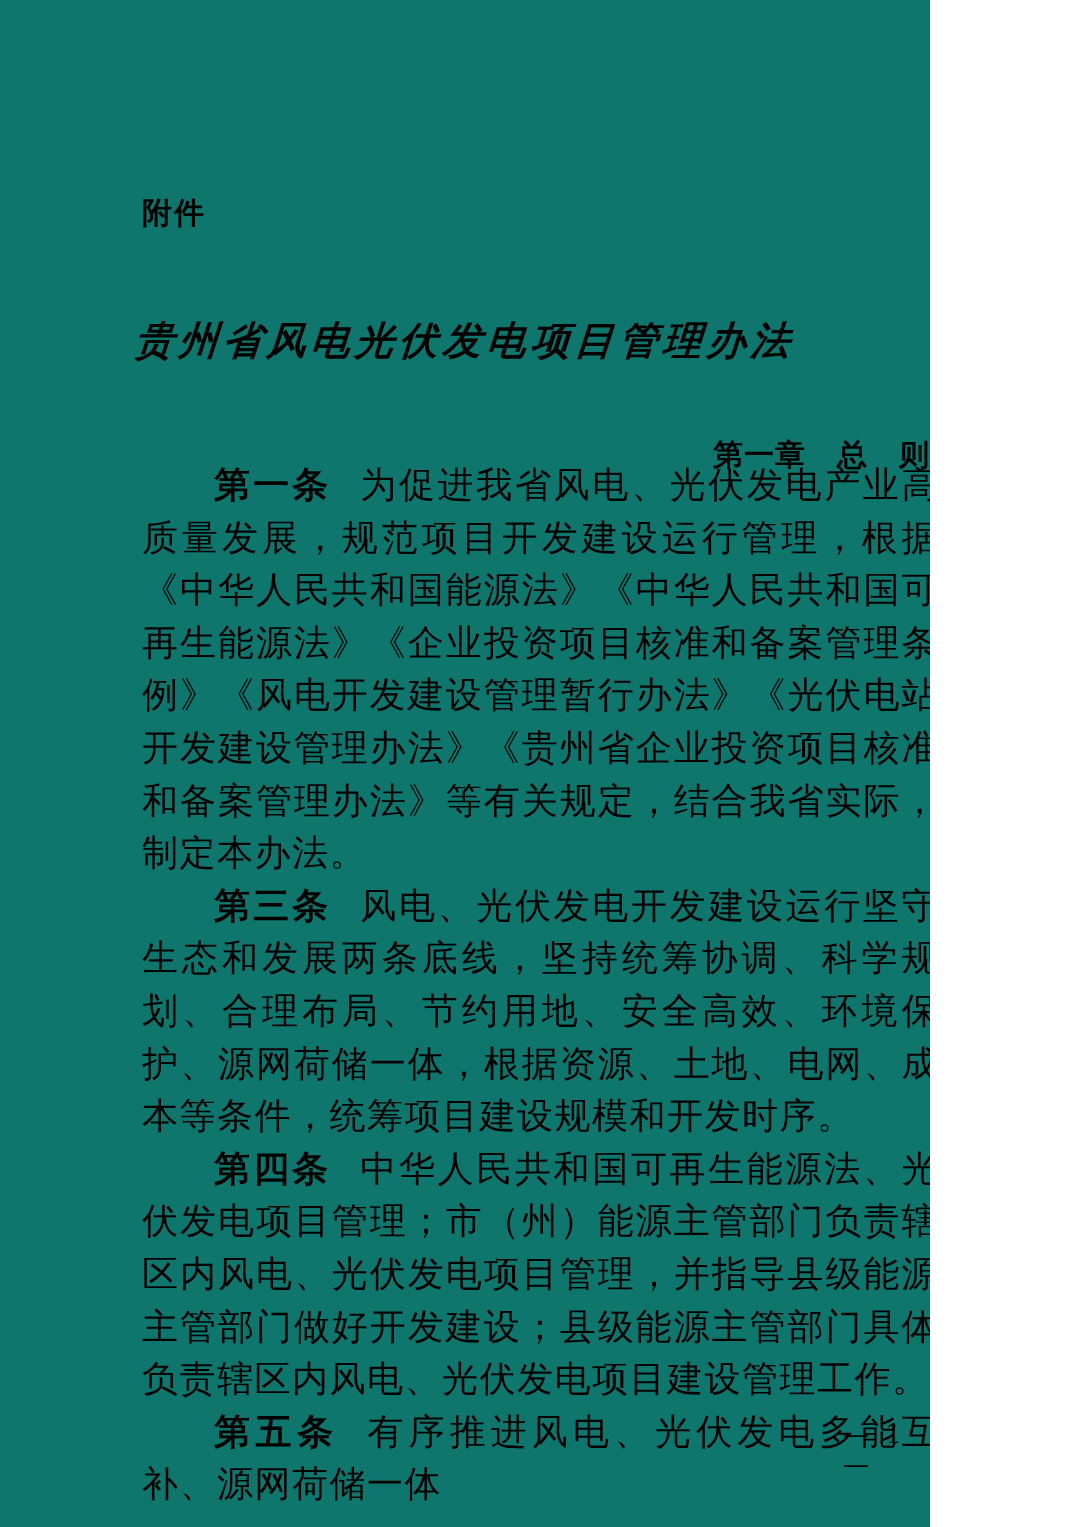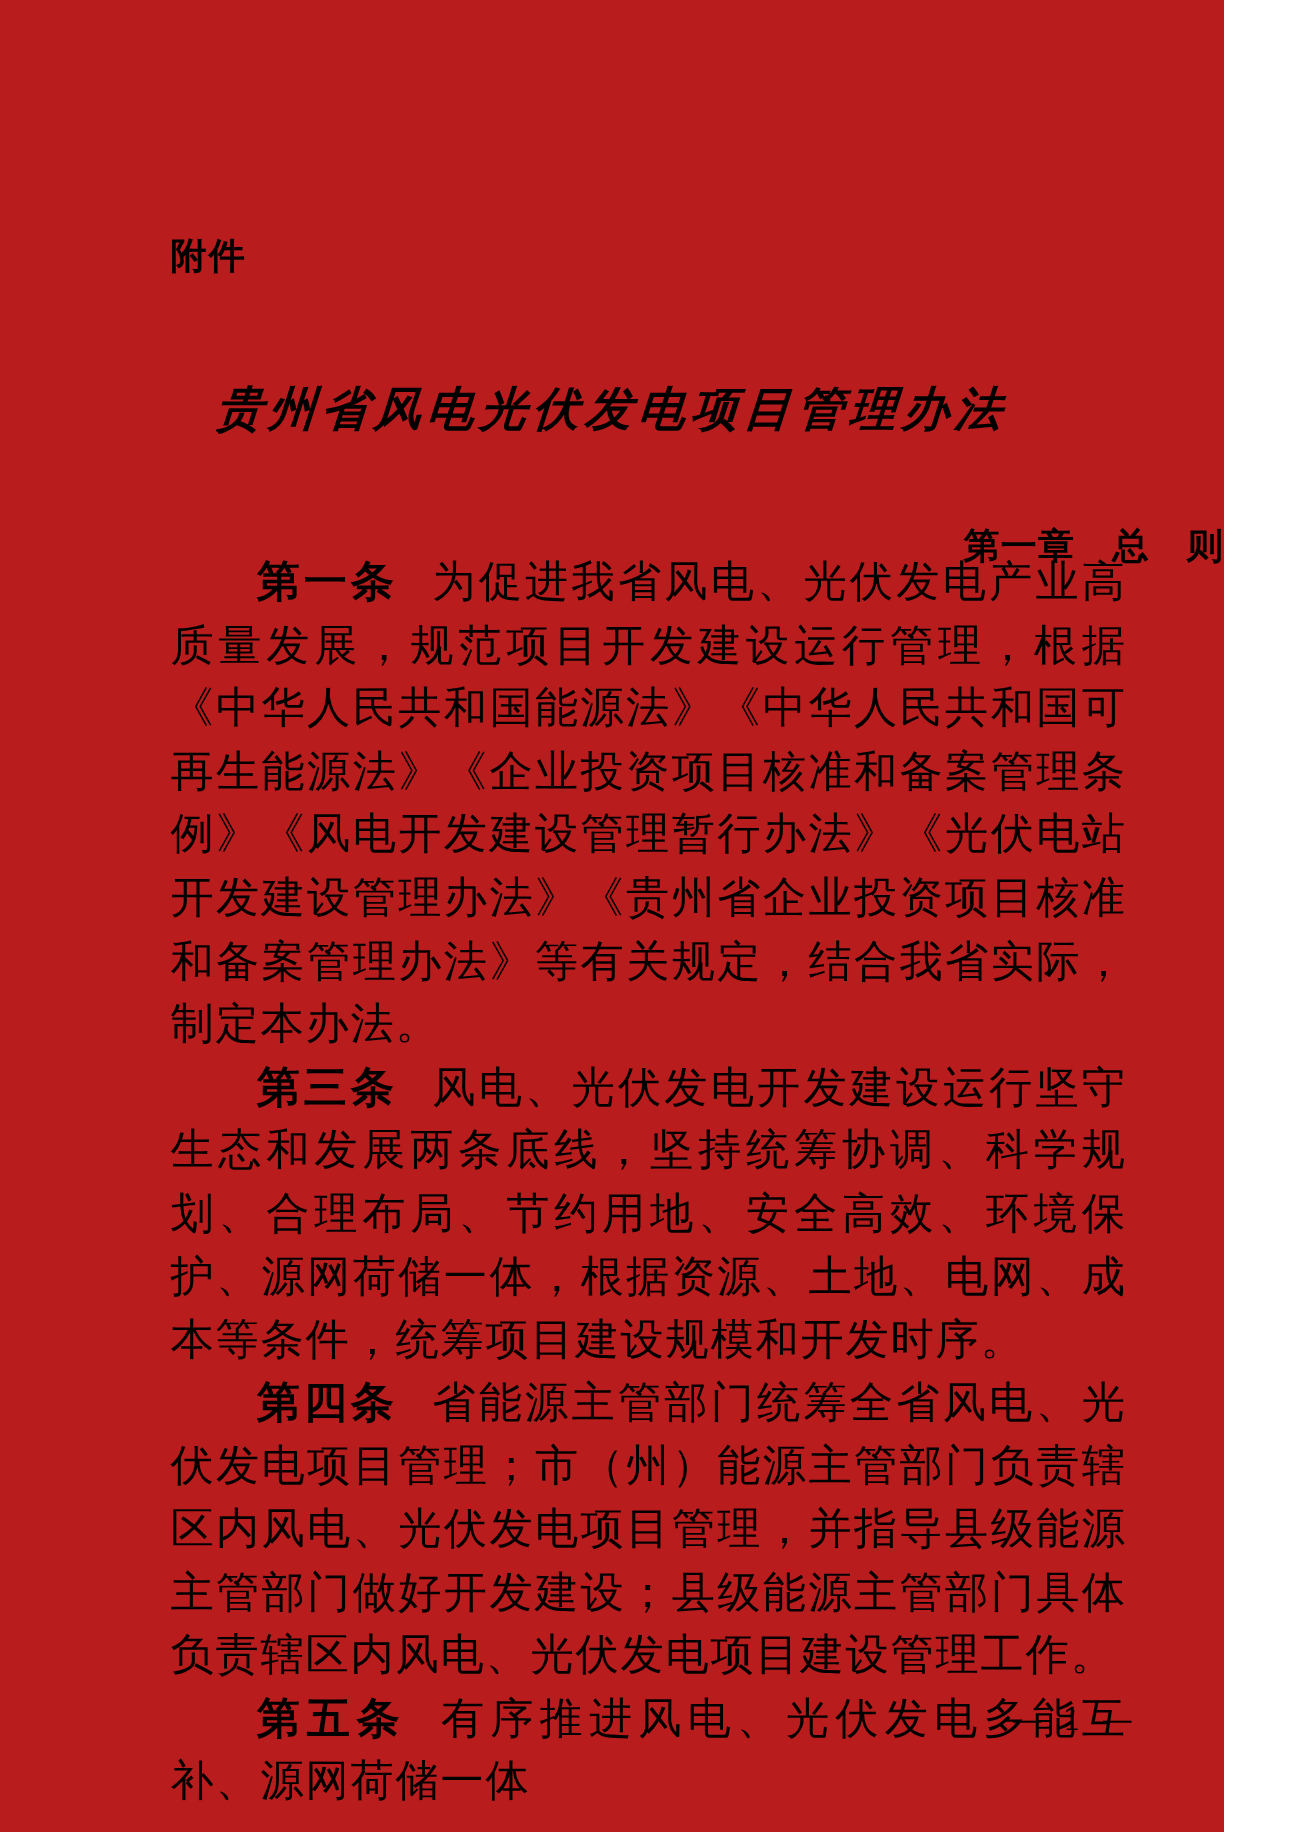--- a/index.html
+++ b/index.html
@@ -2,23 +2,23 @@
 <html><head>
 <meta charset="utf-8">
 <style>
   html, body {
     margin: 0;
     padding: 0;
     background: #ffffff;
   }
   .page {
     position: relative;
-    width: 1020px;
+    width: 930px;
     height: 1527px;
-    background: #b91c1c;
+    background: #0f766e;
     color: #000000;
     font-family: "Liberation Serif", serif;
     overflow: hidden;
   }
   .attachment-label {
     position: absolute;
     left: 142px;
     top: 193px;
     font-size: 30px;
     font-family: "Liberation Sans", sans-serif;
@@ -86,19 +86,19 @@
 
   <div class="attachment-label">附件</div>
 
   <h1 class="doc-title">贵州省风电光伏发电项目管理办法</h1>
 
   <h2 class="chapter-heading">第一章　总　则</h2>
 
   <div class="body-text">
     <p><span class="article-label">第一条</span><span>为促进我省风电、光伏发电产业高质量发展，规范项目开发建设运行管理，根据《中华人民共和国能源法》《中华人民共和国可再生能源法》《企业投资项目核准和备案管理条例》《风电开发建设管理暂行办法》《光伏电站开发建设管理办法》《贵州省企业投资项目核准和备案管理办法》等有关规定，结合我省实际，制定本办法。</span></p>
     <p><span class="article-label">第三条</span><span>风电、光伏发电开发建设运行坚守生态和发展两条底线，坚持统筹协调、科学规划、合理布局、节约用地、安全高效、环境保护、源网荷储一体，根据资源、土地、电网、成本等条件，统筹项目建设规模和开发时序。</span></p>
-    <p><span class="article-label">第四条</span><span>省能源主管部门统筹全省风电、光伏发电项目管理；市（州）能源主管部门负责辖区内风电、光伏发电项目管理，并指导县级能源主管部门做好开发建设；县级能源主管部门具体负责辖区内风电、光伏发电项目建设管理工作。</span></p>
+    <p><span class="article-label">第四条</span><span>中华人民共和国可再生能源法、光伏发电项目管理；市（州）能源主管部门负责辖区内风电、光伏发电项目管理，并指导县级能源主管部门做好开发建设；县级能源主管部门具体负责辖区内风电、光伏发电项目建设管理工作。</span></p>
     <p><span class="article-label">第五条</span><span>有序推进风电、光伏发电多能互补、源网荷储一体</span></p>
   </div>
 
   <div class="page-footer">— 1 —</div>
 
 </div>
 
 </body></html>

